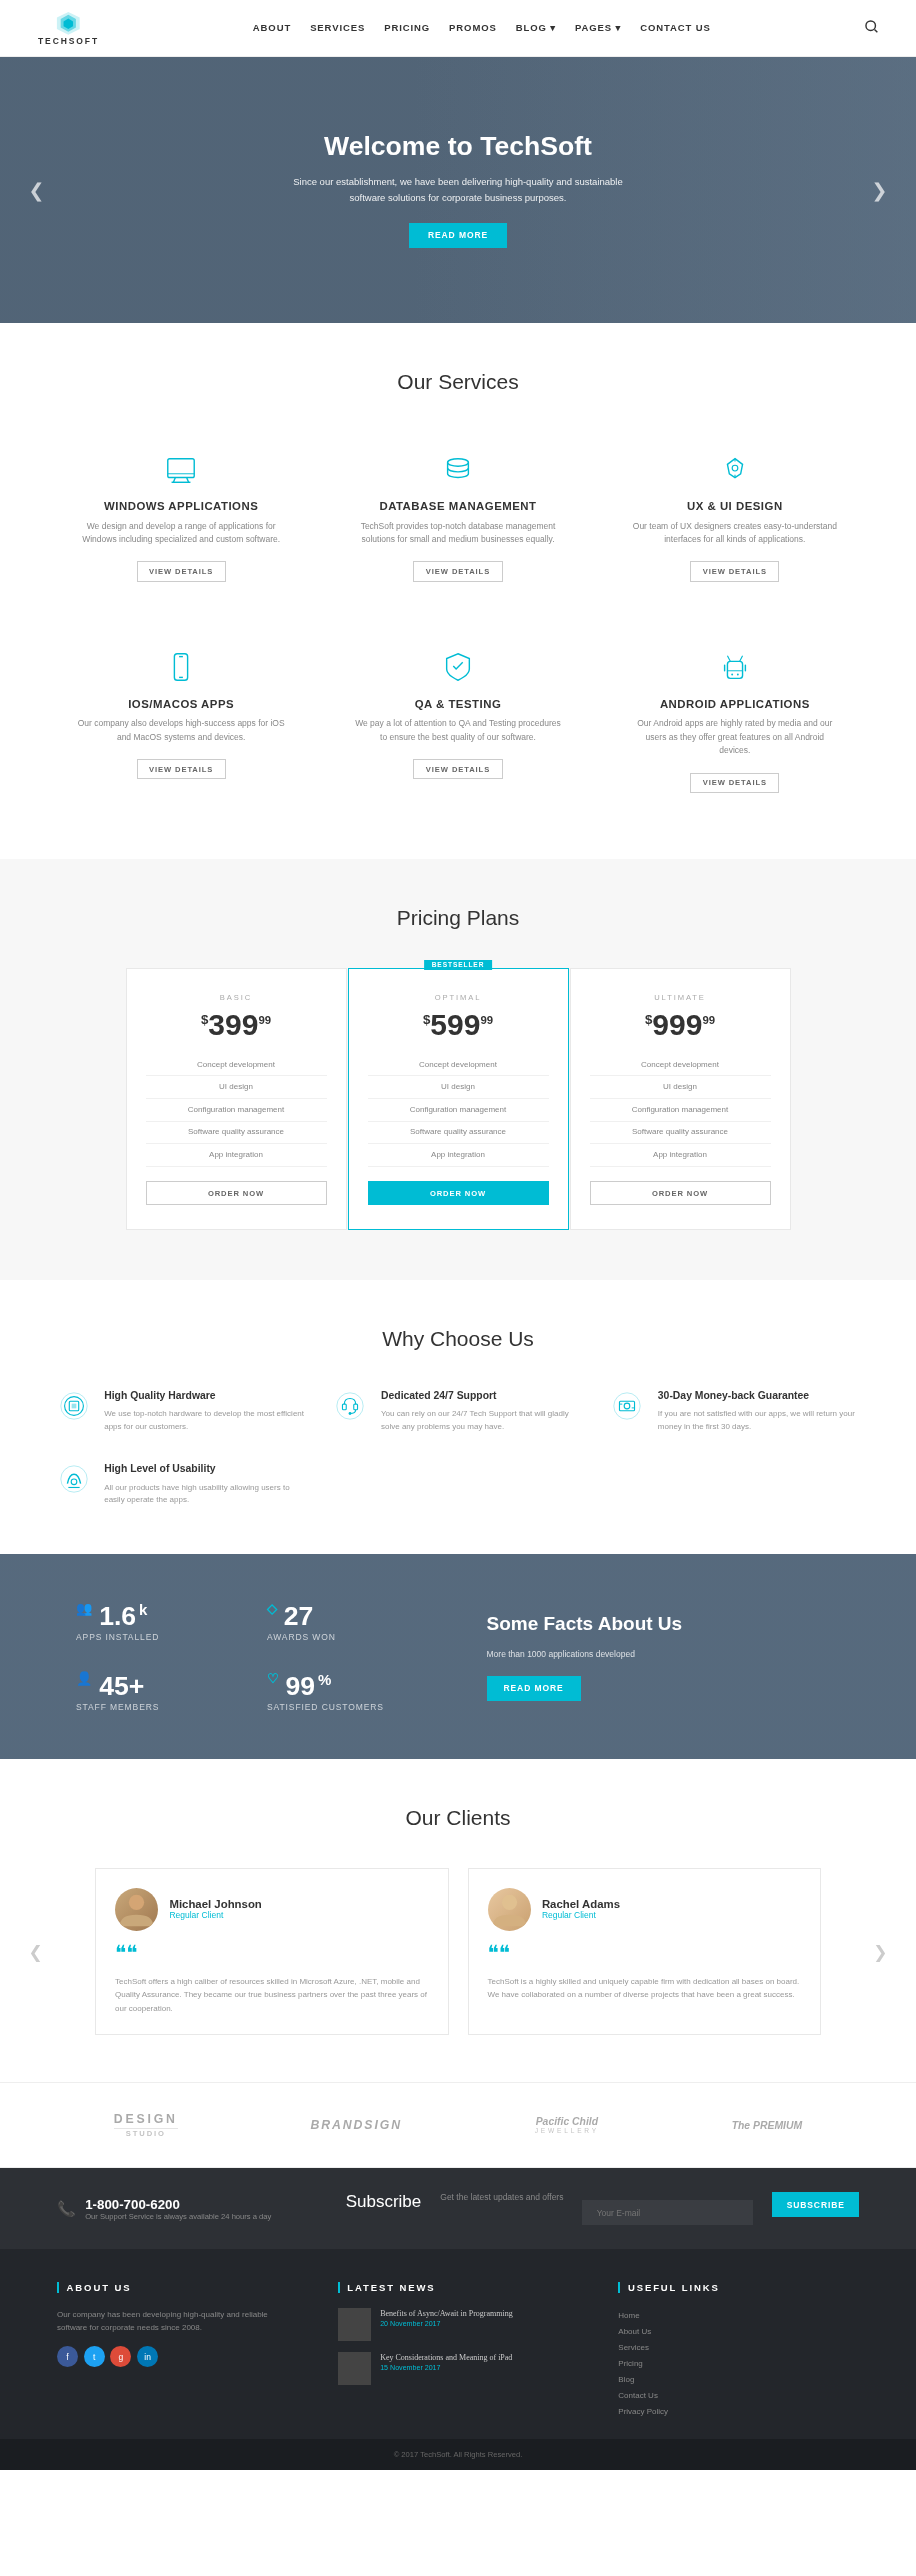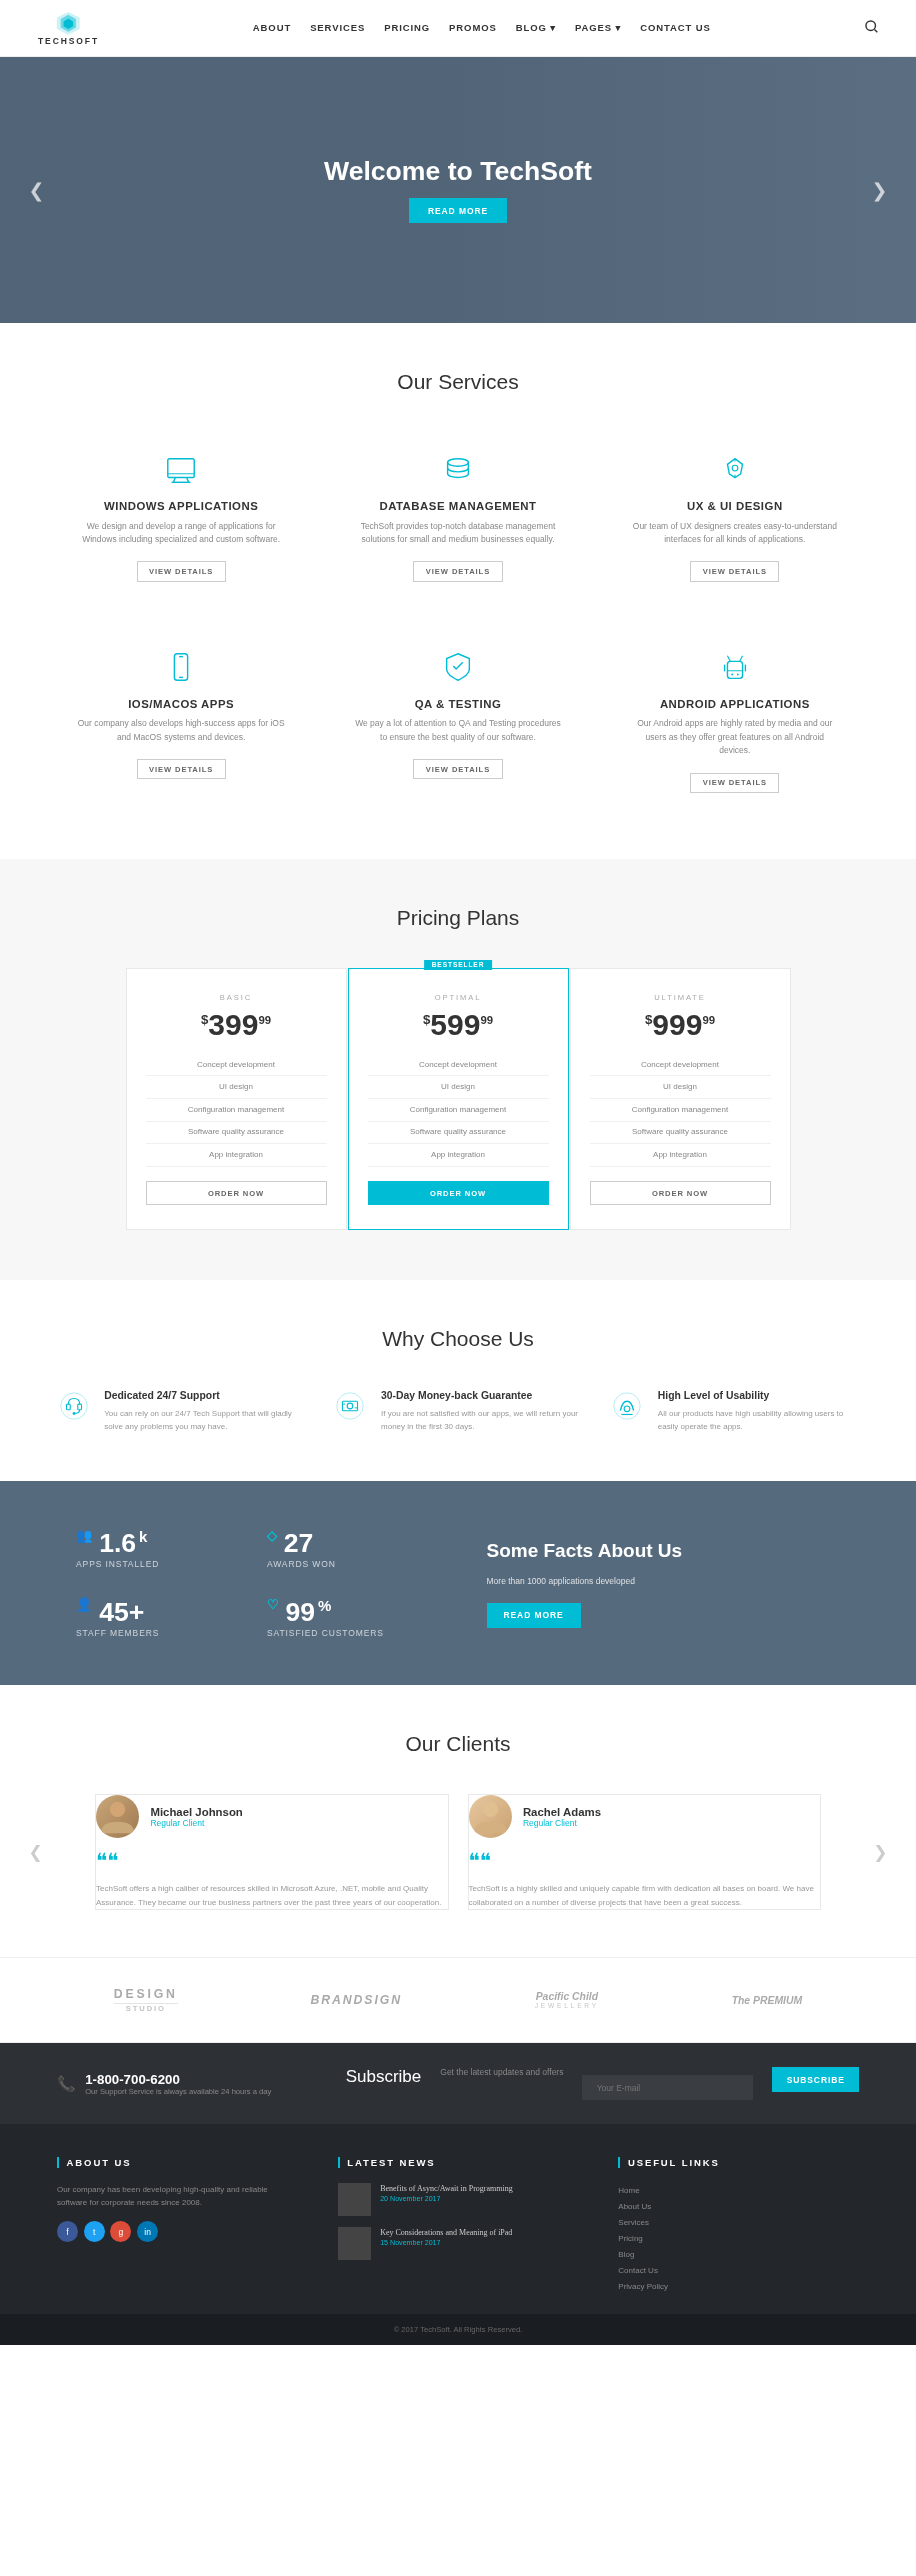--- a/index.html
+++ b/index.html
@@ -102,21 +102,21 @@
     .fact-item { color: #fff; }
     .fact-number { font-size: 26.6px; font-weight: 700; color: #fff; display: flex; align-items: flex-start; gap: 2.8px; }
     .fact-label { font-size: 8.5px; color: rgba(255,255,255,0.7); text-transform: uppercase; letter-spacing: 0.9px; }
     .facts-text { flex: 1; padding-left: 57px; color: #fff; }
     .facts-text h2 { font-size: 19px; font-weight: 700; line-height: 1.3; margin-bottom: 11.4px; }
     .facts-text p { font-size: 8.5px; opacity: 0.8; margin-bottom: 14.2px; line-height: 1.6; }
     .facts-btn { background: #00bcd4; color: #fff; border: none; padding: 7.6px 17px; font-size: 8.5px; text-transform: uppercase; letter-spacing: 0.9px; cursor: pointer; font-weight: 700; }
 
     
     .clients-grid { display: grid; grid-template-columns: 1fr 1fr; gap: 19px; position: relative; }
-    .client-card { background: #fff; border: 0.9px solid #e8e8e8; display: flex; flex-direction: column; gap: 11.4px; }
+    .client-card { background: #fff; border: 0.9px solid #e8e8e8; padding: 19px; display: flex; flex-direction: column; gap: 11.4px; }
     .client-header { display: flex; align-items: center; gap: 11.4px; }
     .client-avatar { width: 43px; height: 43px; border-radius: 50%; background: #bbb; overflow: hidden; flex-shrink: 0; }
     .client-avatar-img { width: 100%; height: 100%; object-fit: cover; display: flex; align-items: center; justify-content: center; font-size: 17px; background: #c9b99a; }
     .client-name { font-size: 11.4px; font-weight: 700; color: #333; }
     .client-role { font-size: 8.5px; color: #00bcd4; }
     .client-quote { font-size: 21px; color: #00bcd4; line-height: 1; }
     .client-text { font-size: 8px; color: #999; line-height: 1.7; }
     .clients-arrow { position: absolute; top: 50%; transform: translateY(-50%); font-size: 17px; color: #ccc; cursor: pointer; }
     .clients-arrow-left { left: -28.5px; }
     .clients-arrow-right { right: -28.5px; }
@@ -184,20 +184,21 @@
       <line x1="10" y1="10" x2="13" y2="13" stroke="#333" stroke-width="1.5"></line>
     </svg>
   </div>
 </nav>
 
 <div class="hero">
   <div class="hero-bg-person"></div>
   <span class="hero-arrow-left">❮</span>
   <div class="hero-content">
     <h1>Welcome to TechSoft</h1>
+    <p>Since our establishment, we have been delivering high-quality and sustainable software solutions for corporate business purposes.</p>
     <button class="hero-btn">READ MORE</button>
   </div>
   <span class="hero-arrow-right">❯</span>
 </div>
 
 <section>
   <h2 class="section-title">Our Services</h2>
   <div class="services-grid">
 
     <div class="service-card">
@@ -330,20 +331,34 @@
         <div>App integration</div>
       </div>
       <button class="order-btn">ORDER NOW</button>
     </div>
   </div>
 </section>
 
 <section>
   <h2 class="section-title">Why Choose Us</h2>
   <div class="why-grid">
+    <div class="why-item">
+      <div class="why-icon">
+        <svg width="32" height="32" viewBox="0 0 34 34" fill="none">
+          <circle cx="17" cy="17" r="14" stroke="#00bcd4" stroke-width="1" fill="none" opacity="0.3"></circle>
+          <circle cx="17" cy="17" r="10" stroke="#00bcd4" stroke-width="1.2" fill="none"></circle>
+          <rect x="12" y="12" width="10" height="10" rx="1" stroke="#00bcd4" stroke-width="1.2" fill="none"></rect>
+          <rect x="14.5" y="14.5" width="5" height="5" fill="#00bcd4" opacity="0.4"></rect>
+        </svg>
+      </div>
+      <div class="why-text">
+        <h4>High Quality Hardware</h4>
+        <p>We use top-notch hardware to develop the most efficient apps for our customers.</p>
+      </div>
+    </div>
     <div class="why-item">
       <div class="why-icon">
         <svg width="32" height="32" viewBox="0 0 34 34" fill="none">
           <circle cx="17" cy="17" r="14" stroke="#00bcd4" stroke-width="1" fill="none" opacity="0.3"></circle>
           <path d="M11 15 Q11 9 17 9 Q23 9 23 15" stroke="#00bcd4" stroke-width="1.2" fill="none"></path>
           <rect x="9" y="15" width="4" height="6" rx="1" stroke="#00bcd4" stroke-width="1.2" fill="none"></rect>
           <rect x="21" y="15" width="4" height="6" rx="1" stroke="#00bcd4" stroke-width="1.2" fill="none"></rect>
           <path d="M23 21 Q23 25 17 25" stroke="#00bcd4" stroke-width="1.2" fill="none"></path>
           <circle cx="17" cy="25" r="1.5" fill="#00bcd4"></circle>
         </svg>

